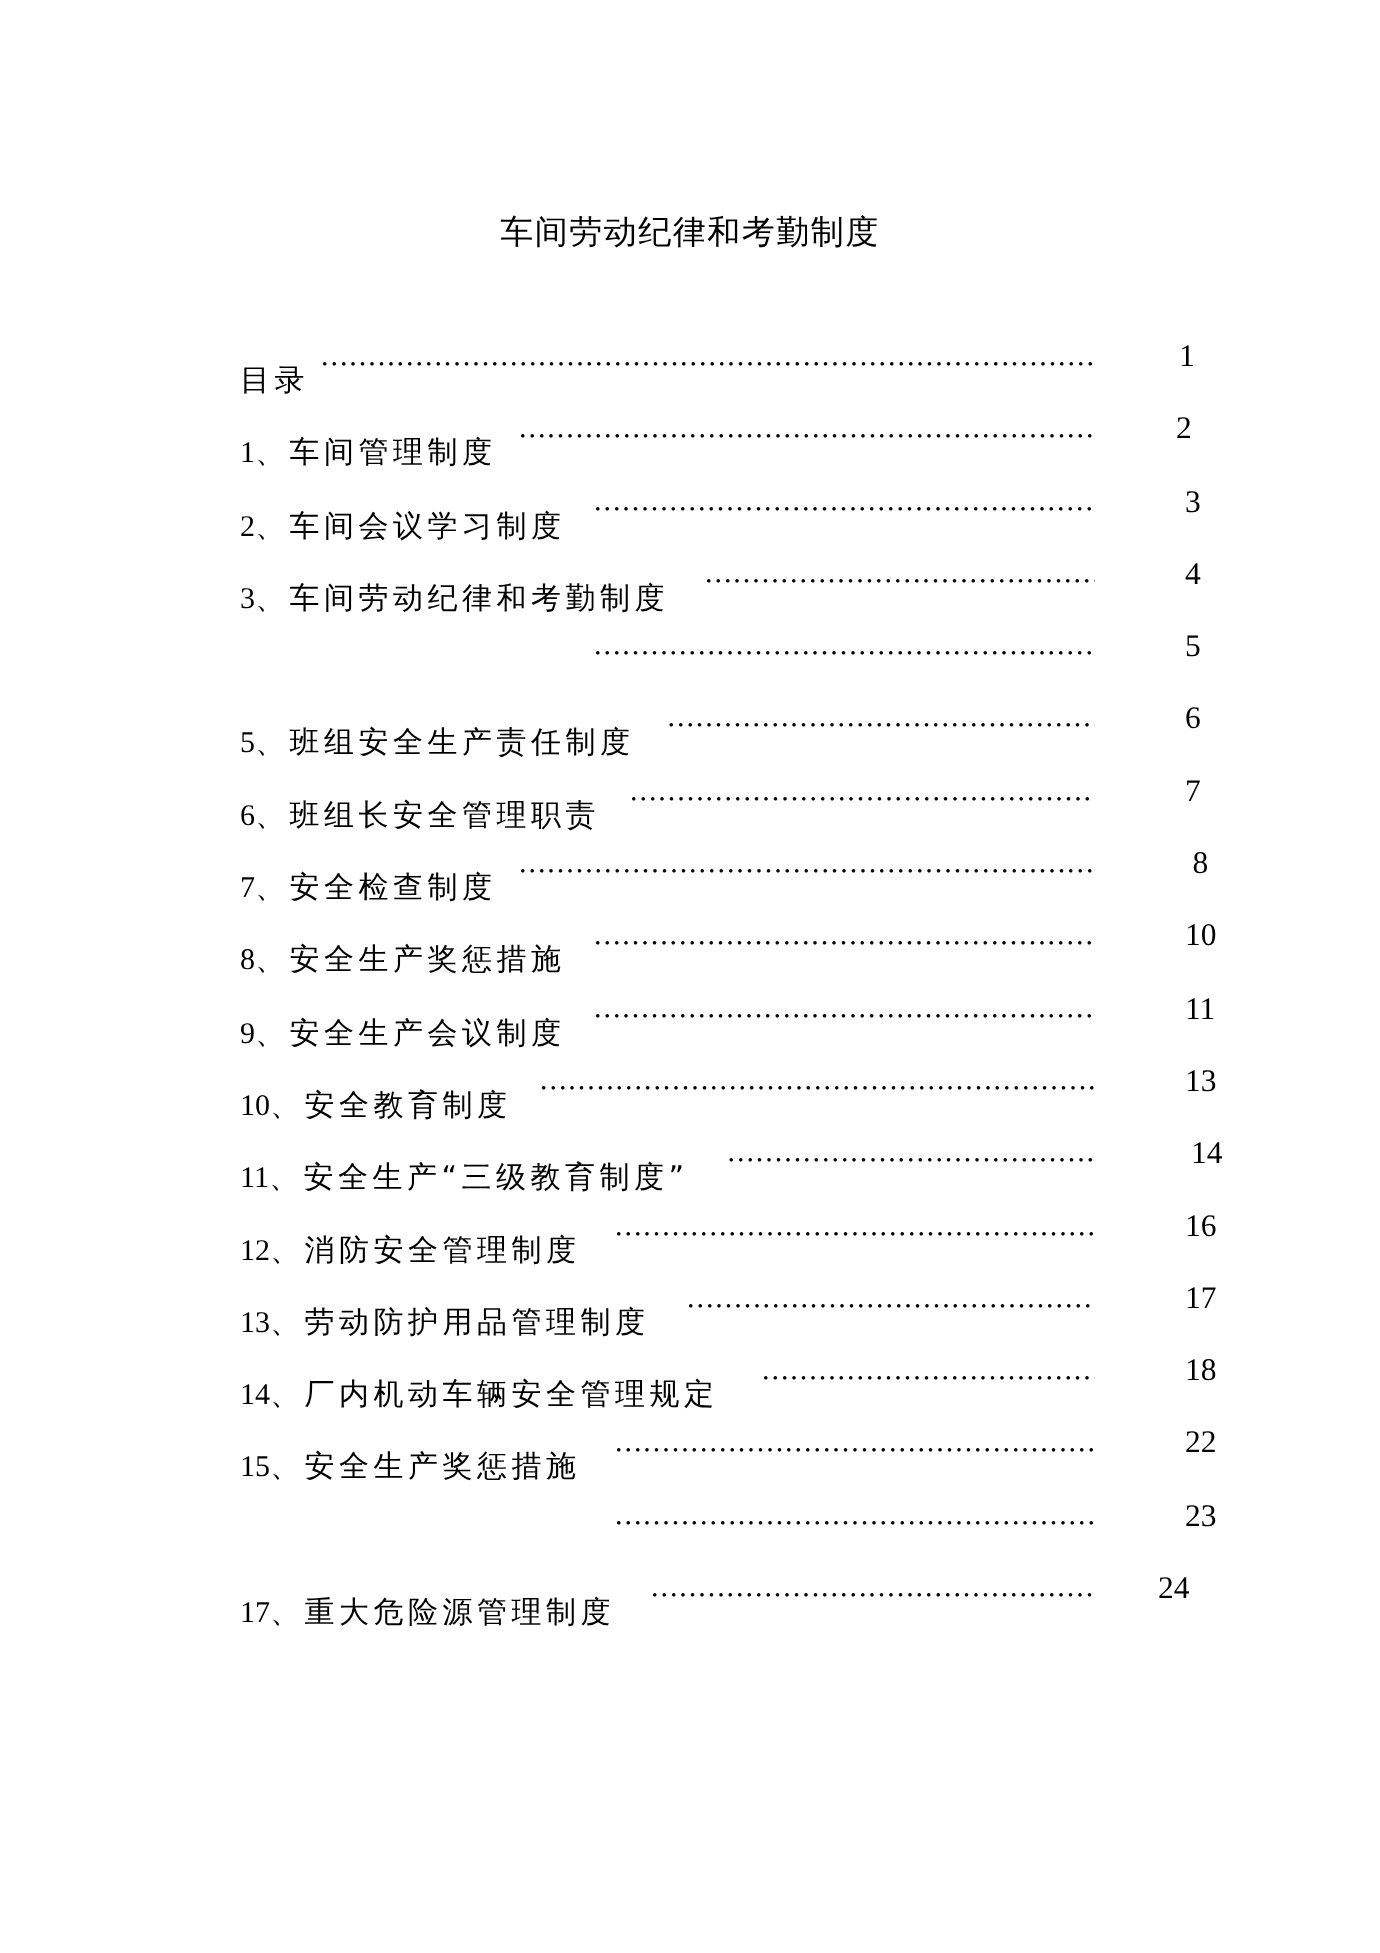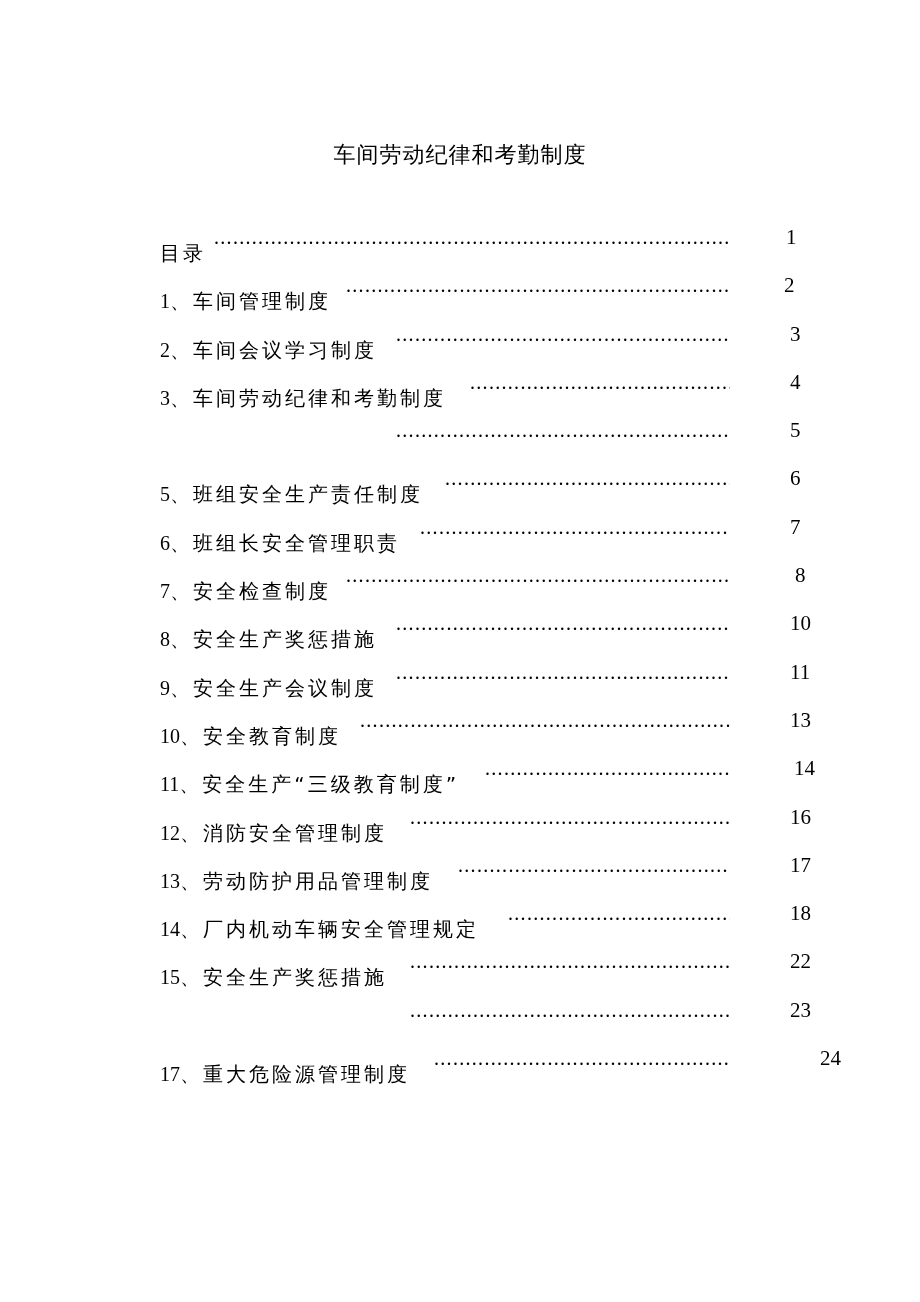--- a/index.html
+++ b/index.html
@@ -100,15 +100,15 @@
       <span class="leader" style="left: 250px;">........................................................................................................................</span>
       <span class="page" style="left: 630px;">22</span>
     </div>
     <div class="row">
       <span class="leader" style="left: 250px;">........................................................................................................................</span>
       <span class="page" style="left: 630px;">23</span>
     </div>
     <div class="row">
       <span class="label"><span class="num">17</span><span>、重大危险源管理制度</span></span>
       <span class="leader" style="left: 274px;">........................................................................................................................</span>
-      <span class="page" style="left: 660px;">24</span>
+      <span class="page" style="left: 612px;">24</span>
     </div>
   </div>
 
 </body></html>

